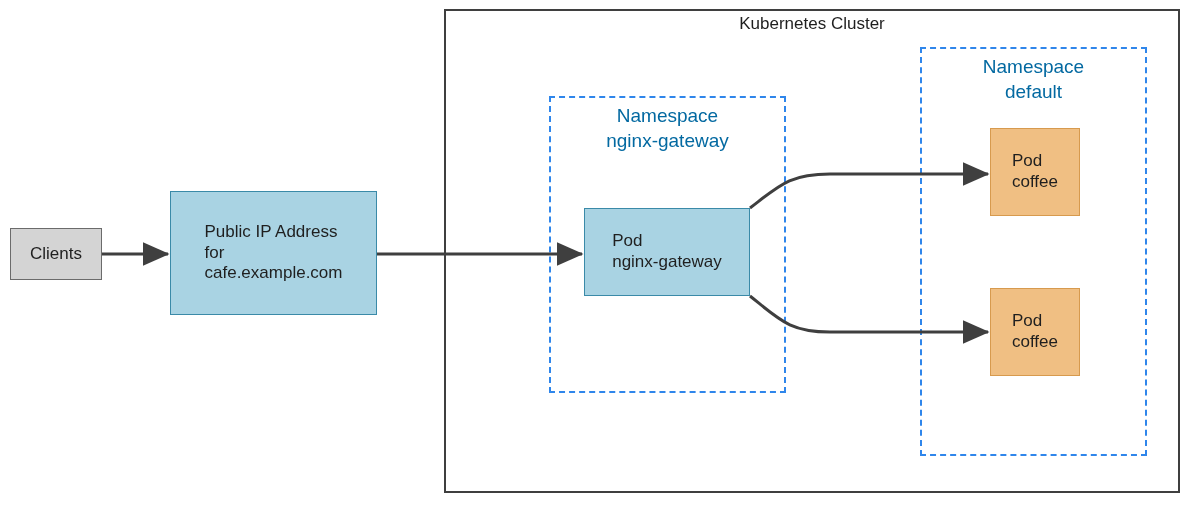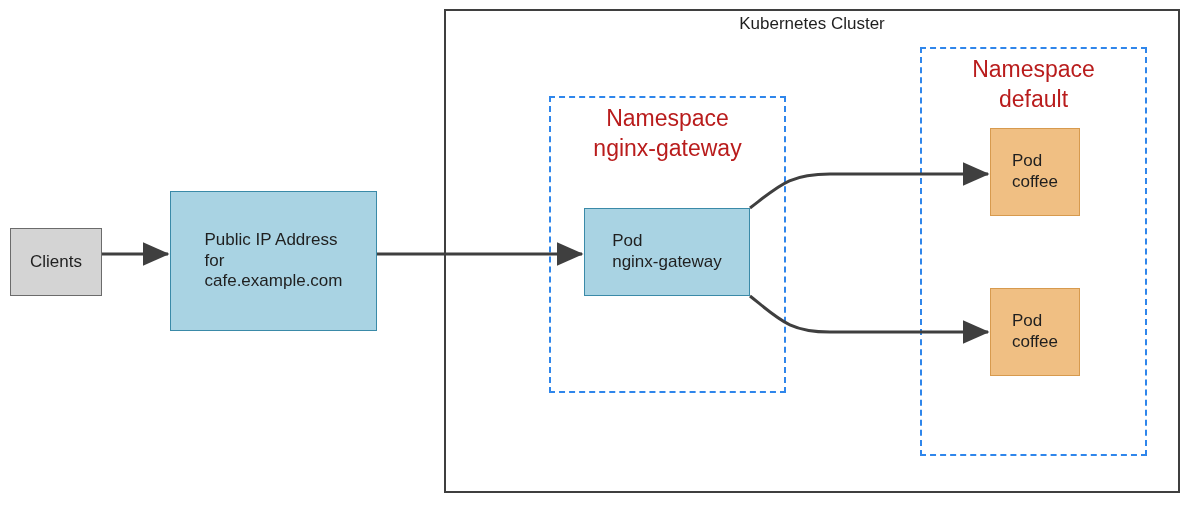--- a/index.html
+++ b/index.html
@@ -53,22 +53,22 @@
   
   .namespace {
     position: absolute;
     box-sizing: border-box;
     border: 2px dashed #2f86eb;
     background: transparent;
   }
   .ns-title {
     position: absolute;
     text-align: center;
-    font-size: 23px;
-    color: #b91c1c;
+    font-size: 19px;
+    color: #0369a1;
     line-height: 1.3;
     white-space: pre-line;
   }
   #ns-nginx-gateway {
     left: 549px;
     top: 96px;
     width: 237px;
     height: 297px;
   }
   #ns-nginx-gateway-title {
@@ -86,30 +86,30 @@
     left: 920px;
     top: 55px;
     width: 227px;
   }
 
   
   #clients-box {
     left: 10px;
     top: 228px;
     width: 92px;
-    height: 68px;
+    height: 52px;
     background: #d4d4d4;
     border: 1.6px solid #6b6b6b;
     font-size: 17px;
   }
   #public-ip-box {
     left: 170px;
     top: 191px;
     width: 207px;
-    height: 140px;
+    height: 124px;
     background: #a9d3e3;
     border: 1.6px solid #3a8aa8;
     font-size: 17px;
   }
   #pod-nginx-gateway-box {
     left: 584px;
     top: 208px;
     width: 166px;
     height: 88px;
     background: #a9d3e3;

